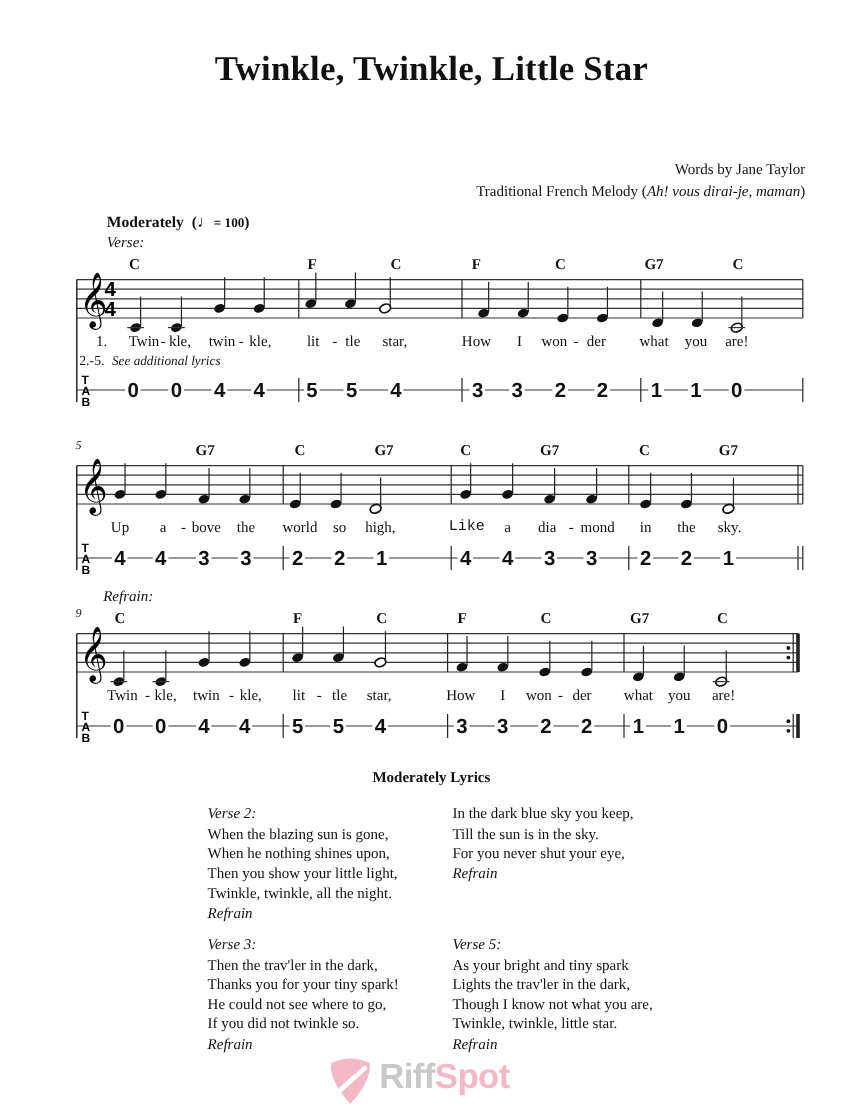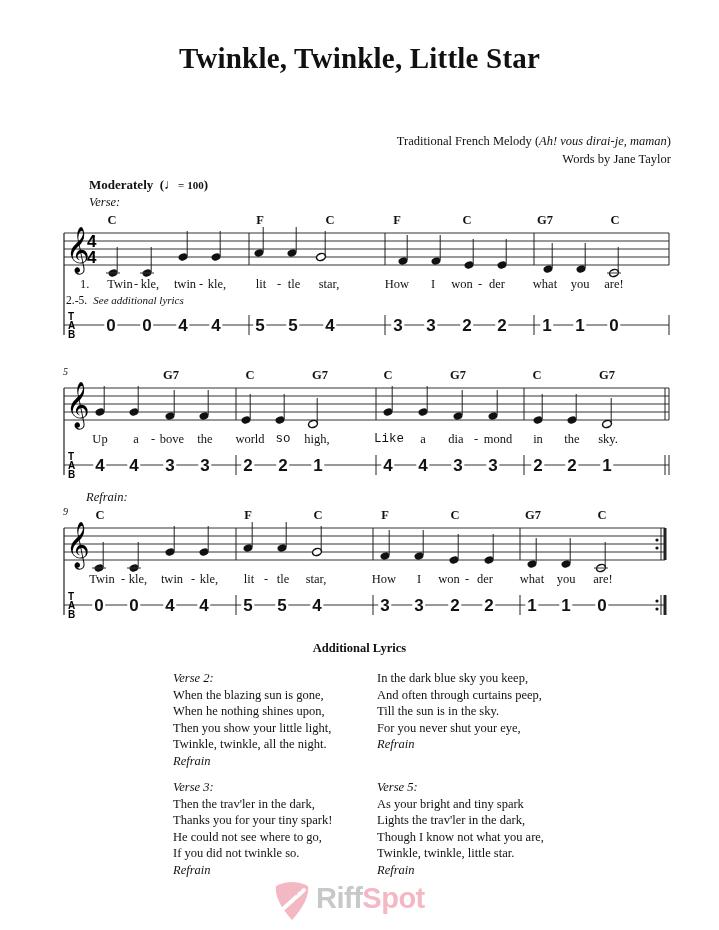--- a/index.html
+++ b/index.html
@@ -21,22 +21,22 @@
   .verse { font-size:12.5px; line-height:16.5px; }
   .verse .vlabel, .verse .refrain { font-style:italic; }
   .logo { left:270px; top:880px; width:180px; height:40px; }
   .logo-text { font-family:"Liberation Sans","DejaVu Sans",sans-serif; font-weight:bold; font-size:29px; letter-spacing:-0.5px; }
 </style>
 </head>
 <body>
 
 <div class="abs title">Twinkle, Twinkle, Little Star</div>
 <div class="abs credits">
+  <div>Words by Jane Taylor</div>
   <div><span>Traditional French Melody (</span><i>Ah! vous dirai-je, maman</i><span>)</span></div>
-  <div>Words by Jane Taylor</div>
 </div>
 
 <div class="abs tempo">
   <span>Moderately</span>&nbsp;&nbsp;<span>(</span><span style="font-size:14px;">♩</span><span style="font-size:11px;">= 100</span><span>)</span>
 </div>
 
 <div id="systems">
     <div>
       <div class="abs section-label" style="left: 89px; top: 195px;">Verse:</div>
       <div class="abs chord" style="left: 112px; top: 213px;">C</div>
@@ -194,21 +194,21 @@
         <line x1="576.2" y1="419" x2="576.2" y2="394" stroke="#222" stroke-width="1"></line>
         <ellipse cx="607" cy="424" rx="4.6" ry="3.4" transform="rotate(-20 607 424)" fill="#fff" stroke="#111" stroke-width="1.5"></ellipse>
         <line x1="611.2" y1="423" x2="611.2" y2="398" stroke="#222" stroke-width="1"></line>
       </svg>
       <div class="abs lyric" style="left: 100px; top: 432px;">Up</div>
       <div class="abs lyric" style="left: 136px; top: 432px;">a</div>
       <div class="abs lyric" style="left: 153px; top: 432px;">-</div>
       <div class="abs lyric" style="left: 172px; top: 432px;">bove</div>
       <div class="abs lyric" style="left: 205px; top: 432px;">the</div>
       <div class="abs lyric" style="left: 250px; top: 432px;">world</div>
-      <div class="abs lyric" style="left: 283px; top: 432px; font-family: Liberation Mono, monospace;">so</div>
+      <div class="abs lyric" style="left: 283px; top: 432px;">so</div>
       <div class="abs lyric" style="left: 317px; top: 432px;">high,</div>
       <div class="abs lyric" style="left: 389px; top: 432px; font-family: Liberation Mono, monospace;">Like</div>
       <div class="abs lyric" style="left: 423px; top: 432px;">a</div>
       <div class="abs lyric" style="left: 456px; top: 432px;">dia</div>
       <div class="abs lyric" style="left: 476px; top: 432px;">-</div>
       <div class="abs lyric" style="left: 498px; top: 432px;">mond</div>
       <div class="abs lyric" style="left: 538px; top: 432px;">in</div>
       <div class="abs lyric" style="left: 572px; top: 432px;">the</div>
       <div class="abs lyric" style="left: 608px; top: 432px;">sky.</div>
       <div class="abs tabnum" style="left: 100px; top: 465px;">4</div>
@@ -322,33 +322,32 @@
       <div class="abs tabnum" style="left: 385px; top: 605px;">3</div>
       <div class="abs tabnum" style="left: 419px; top: 605px;">3</div>
       <div class="abs tabnum" style="left: 455px; top: 605px;">2</div>
       <div class="abs tabnum" style="left: 489px; top: 605px;">2</div>
       <div class="abs tabnum" style="left: 532px; top: 605px;">1</div>
       <div class="abs tabnum" style="left: 566px; top: 605px;">1</div>
       <div class="abs tabnum" style="left: 602px; top: 605px;">0</div>
     </div>
   </div>
 
-<div class="abs addl-title">Additional Lyrics</div>
+<div class="abs addl-title">Moderately Lyrics</div>
 <div id="verses">
     <div class="abs verse" style="left: 173px; top: 670px;">
       <div class="vlabel">Verse 2:</div>
       <div>When the blazing sun is gone,</div>
       <div>When he nothing shines upon,</div>
       <div>Then you show your little light,</div>
       <div>Twinkle, twinkle, all the night.</div>
       <div class="refrain">Refrain</div>
     </div>
     <div class="abs verse" style="left: 377px; top: 670px;">
       <div>In the dark blue sky you keep,</div>
-      <div>And often through curtains peep,</div>
       <div>Till the sun is in the sky.</div>
       <div>For you never shut your eye,</div>
       <div class="refrain">Refrain</div>
     </div>
     <div class="abs verse" style="left: 173px; top: 779px;">
       <div class="vlabel">Verse 3:</div>
       <div>Then the trav'ler in the dark,</div>
       <div>Thanks you for your tiny spark!</div>
       <div>He could not see where to go,</div>
       <div>If you did not twinkle so.</div>

